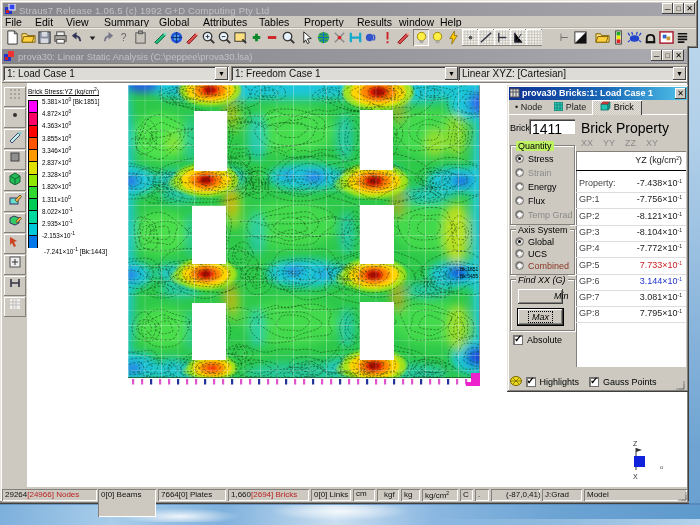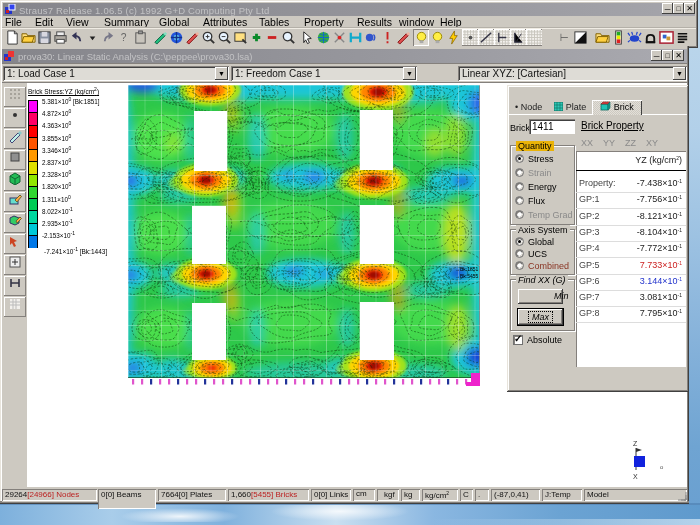--- a/index.html
+++ b/index.html
@@ -200,21 +200,21 @@
     </svg>
 </div>
 <div class="abs" style="left:18px;top:51px;font-size:9.5px;color:#c2c2c4;">prova30: Linear Static Analysis (C:\peppee\prova30.lsa)</div>
 <div class="abs" style="left:651px;top:50px;width:36px;height:12px;">
  <span style="display:inline-block;width:11px;height:11px;background:#cdc9c1;box-shadow:inset -1px -1px 0 #404040,inset 1px 1px 0 #fff;font-size:8px;text-align:center;line-height:13px;vertical-align:top;">─</span><span style="display:inline-block;width:11px;height:11px;background:#cdc9c1;box-shadow:inset -1px -1px 0 #404040,inset 1px 1px 0 #fff;font-size:7px;text-align:center;line-height:11px;vertical-align:top;">□</span><span style="display:inline-block;width:11px;height:11px;background:#cdc9c1;box-shadow:inset -1px -1px 0 #404040,inset 1px 1px 0 #fff;font-size:8px;text-align:center;line-height:11px;vertical-align:top;">✕</span>
 </div>
 <div class="abs" style="left:3px;top:66px;width:226px;height:15px;background:#dedcd6;box-shadow:inset 1px 1px 0 #84807c,inset -1px -1px 0 #fff,inset 2px 2px 0 #404040;">
     <span style="position:absolute;left:4px;top:2px;font-size:10px;color:#111;">1: Load Case 1</span>
     <span style="position:absolute;right:1px;top:1px;width:13px;height:13px;background:#cdc9c1;box-shadow:inset -1px -1px 0 #404040,inset 1px 1px 0 #fff;font-size:7px;text-align:center;line-height:13px;">▼</span>
   </div>
-<div class="abs" style="left:231px;top:66px;width:186px;height:15px;background:#dedcd6;box-shadow:inset 1px 1px 0 #84807c,inset -1px -1px 0 #fff,inset 2px 2px 0 #404040;">
+<div class="abs" style="left:231px;top:66px;width:228px;height:15px;background:#dedcd6;box-shadow:inset 1px 1px 0 #84807c,inset -1px -1px 0 #fff,inset 2px 2px 0 #404040;">
     <span style="position:absolute;left:4px;top:2px;font-size:10px;color:#111;">1: Freedom Case 1</span>
     <span style="position:absolute;right:1px;top:1px;width:13px;height:13px;background:#cdc9c1;box-shadow:inset -1px -1px 0 #404040,inset 1px 1px 0 #fff;font-size:7px;text-align:center;line-height:13px;">▼</span>
   </div>
 <div class="abs" style="left:458px;top:66px;width:229px;height:15px;background:#dedcd6;box-shadow:inset 1px 1px 0 #84807c,inset -1px -1px 0 #fff,inset 2px 2px 0 #404040;">
     <span style="position:absolute;left:4px;top:2px;font-size:10px;color:#111;">Linear XYZ: [Cartesian]</span>
     <span style="position:absolute;right:1px;top:1px;width:13px;height:13px;background:#cdc9c1;box-shadow:inset -1px -1px 0 #404040,inset 1px 1px 0 #fff;font-size:7px;text-align:center;line-height:13px;">▼</span>
   </div>
 <div class="abs" style="left:2px;top:82px;width:685px;height:405px;background:#fff;box-shadow:inset 1px 1px 0 #84807c;"></div>
 <div class="abs g" style="left:2px;top:83px;width:25px;height:404px;padding-top:3px;">
     <span class="lt"><svg width="14" height="14">
@@ -858,36 +858,44 @@
 <div class="abs" style="left:627px;top:438px;width:42px;height:42px;">
 <svg width="42" height="42">
       <text x="6" y="8" font-size="7" fill="#333">Z</text>
 <path d="M9 10v22" stroke="#333"></path>
       <path d="M9 10l6 2-6 2z" fill="#333"></path>
 <rect x="7" y="18" width="11" height="11" fill="#1122dd"></rect>
 <text x="6" y="41" font-size="7" fill="#333">X</text>
 <text x="33" y="31" font-size="6" fill="#555">o</text>
     </svg></div>
 <div class="abs g out" style="left:507px;top:85px;width:182px;height:307px;">
+    <div style="position:absolute;left:2px;top:2px;width:178px;height:13px;background:linear-gradient(90deg,#0b2f91 0%,#1b6ab8 55%,#4fc3ea 100%);">
+      <svg width="10" height="10" style="position:absolute;left:1px;top:1px;">
+        <rect x="0" y="1" width="9" height="8" fill="#ddd" stroke="#555"></rect>
+        <path d="M0 4h9M3 1v8M6 1v8" stroke="#555"></path>
+      </svg>
+      <span style="position:absolute;left:13px;top:1px;font-size:9px;font-weight:bold;color:#fff;">prova30 Bricks:1: Load Case 1</span>
+      <span style="position:absolute;right:1px;top:1px;width:11px;height:11px;background:#cdc9c1;box-shadow:inset -1px -1px 0 #404040,inset 1px 1px 0 #fff;font-size:8px;text-align:center;line-height:11px;">✕</span>
+    </div>
     <div style="position:absolute;left:2px;top:15px;width:178px;height:15px;border-bottom:1px solid #fff;"><span style="display:inline-block;height:14px;padding:0 6px;font-size:9px;line-height:14px;color:#222;vertical-align:top;">• Node</span><span style="display:inline-block;height:14px;padding:0 6px;font-size:9px;line-height:14px;color:#222;vertical-align:top;"><svg width="9" height="9" style="vertical-align:-1px">
           <rect width="9" height="9" fill="#2ec8b8" stroke="#117766"></rect>
           <path d="M0 3h9M0 6h9M3 0v9M6 0v9" stroke="#117766" stroke-width="0.7"></path>
         </svg> Plate</span><span style="display:inline-block;height:15px;padding:0 8px;font-size:9px;line-height:14px;color:#000;background:repeating-conic-gradient(#e2dfd8 0% 25%,#cdc9c1 0% 50%) 0 0/2px 2px;box-shadow:inset 1px 1px 0 #fff,inset -1px 0 0 #404040;vertical-align:top;"><svg width="11" height="10" style="vertical-align:-1px">
           <rect x="1" y="3" width="7" height="6" fill="#22c4b4" stroke="#0a6a60" stroke-width="0.8"></rect>
           <path d="M1 3l2-2h7l-2 2z" fill="#e04040" stroke="#802020" stroke-width="0.6"></path>
           <path d="M8 3l2-2v6l-2 2z" fill="#189a8c" stroke="#0a6a60" stroke-width="0.6"></path>
         </svg> Brick</span></div>
     <div style="position:absolute;left:3px;top:38px;font-size:9px;color:#000;">Brick:</div>
     <div style="position:absolute;left:22px;top:34px;width:46px;height:15px;background:#fff;box-shadow:inset 1px 1px 0 #84807c,inset 2px 2px 0 #404040;">
-      <span style="position:absolute;left:3px;top:2px;font-size:10px;">1411</span>
+      <span style="position:absolute;left:3px;top:2px;font-size:14px;">1411</span>
     </div>
-    <div style="position:absolute;left:74px;top:35px;font-size:10px;color:#000;text-decoration:underline;">Brick Property</div>
+    <div style="position:absolute;left:74px;top:35px;font-size:14px;color:#000;">Brick Property</div>
     <div style="position:absolute;left:74px;top:53px;width:106px;font-size:9px;color:#8a8a8a;">XX&nbsp;&nbsp;&nbsp;&nbsp;YY&nbsp;&nbsp;&nbsp;&nbsp;ZZ&nbsp;&nbsp;&nbsp;&nbsp;XY</div>
     <div class="etch" style="position:absolute;left:3px;top:60px;width:65px;height:80px;">
-      <span style="position:absolute;left:5px;top:-5px;background:#eab308;font-size:9px;padding:0 2px;">Quantity</span>
+      <span style="position:absolute;left:5px;top:-5px;background:#bef264;font-size:9px;padding:0 2px;">Quantity</span>
       <div style="position:absolute;left:4px;top:8px;font-size:9px;white-space:nowrap;"><span class="radio rdot"></span>Stress</div>
       <div style="position:absolute;left:4px;top:22px;font-size:9px;color:#8a8a8a;white-space:nowrap;"><span class="radio"></span>Strain</div>
       <div style="position:absolute;left:4px;top:36px;font-size:9px;white-space:nowrap;"><span class="radio"></span>Energy</div>
       <div style="position:absolute;left:4px;top:50px;font-size:9px;white-space:nowrap;"><span class="radio"></span>Flux</div>
       <div style="position:absolute;left:4px;top:64px;font-size:9px;color:#8a8a8a;white-space:nowrap;"><span class="radio"></span>Temp Grad</div>
     </div>
     <div class="etch" style="position:absolute;left:3px;top:144px;width:65px;height:46px;">
       <span style="position:absolute;left:5px;top:-5px;background:#cdc9c1;font-size:9px;padding:0 2px;">Axis System</span>
       <div style="position:absolute;left:4px;top:7px;font-size:9px;white-space:nowrap;"><span class="radio rdot"></span>Global</div>
       <div style="position:absolute;left:4px;top:19px;font-size:9px;white-space:nowrap;"><span class="radio"></span>UCS</div>
@@ -925,30 +933,36 @@
       <div style="position:absolute;left:3px;top:124.79999999999998px;font-size:9px;color:#444;">GP:6</div>
       <div style="position:absolute;right:4px;top:124.79999999999998px;font-size:9px;color:#2233cc;">3.144×10<sup>-1</sup></div>
       <div style="position:absolute;left:0;top:138.79999999999998px;width:100%;border-top:1px solid #ddd;"></div>
       <div style="position:absolute;left:3px;top:141.1px;font-size:9px;color:#444;">GP:7</div>
       <div style="position:absolute;right:4px;top:141.1px;font-size:9px;color:#222;">3.081×10<sup>-1</sup></div>
       <div style="position:absolute;left:0;top:155.1px;width:100%;border-top:1px solid #ddd;"></div>
       <div style="position:absolute;left:3px;top:157.4px;font-size:9px;color:#444;">GP:8</div>
       <div style="position:absolute;right:4px;top:157.4px;font-size:9px;color:#222;">7.795×10<sup>-1</sup></div>
       <div style="position:absolute;left:0;top:171.4px;width:100%;border-top:1px solid #ddd;"></div>
     </div>
+    <div style="position:absolute;left:3px;top:291px;width:176px;height:14px;font-size:9px;"><svg width="13" height="11" style="vertical-align:-2px">
+        <ellipse cx="6" cy="5" rx="5.5" ry="4.5" fill="#eedd22" stroke="#776600"></ellipse>
+        <path d="M1 5h10M3 2l6 6M3 8l6-6" stroke="#776600" stroke-width="0.8"></path>
+      </svg> <span class="cb ck"></span>Highlights&nbsp;&nbsp;&nbsp;&nbsp;<span class="cb ck"></span>Gauss Points<svg width="10" height="10" style="position:absolute;right:1px;bottom:0;">
+        <path d="M9 1v8H1M9 4v5H4M9 7v2H7" stroke="#888" fill="none"></path>
+      </svg></div>
   </div>
 <div class="abs g" style="left:2px;top:487px;width:685px;height:15px;"></div>
 <div class="abs" style="left:2px;top:489px;width:95px;height:12px;background:#cdc9c1;box-shadow:inset 1px 1px 0 #84807c,inset -1px -1px 0 #fff;font-size:8px;color:#111;padding:1px 0 0 3px;white-space:nowrap;overflow:hidden;">29264<span style="color:#bb2222">[24966] Nodes</span></div>
-<div class="abs" style="left:98px;top:489px;width:58px;height:20px;background:#cdc9c1;box-shadow:inset 1px 1px 0 #84807c,inset -1px -1px 0 #fff;font-size:8px;color:#111;padding:1px 0 0 3px;white-space:nowrap;overflow:hidden;">0[0] Beams</div>
+<div class="abs" style="left:98px;top:489px;width:58px;height:28px;background:#cdc9c1;box-shadow:inset 1px 1px 0 #84807c,inset -1px -1px 0 #fff;font-size:8px;color:#111;padding:1px 0 0 3px;white-space:nowrap;overflow:hidden;">0[0] Beams</div>
 <div class="abs" style="left:158px;top:489px;width:68px;height:12px;background:#cdc9c1;box-shadow:inset 1px 1px 0 #84807c,inset -1px -1px 0 #fff;font-size:8px;color:#111;padding:1px 0 0 3px;white-space:nowrap;overflow:hidden;">7664[0] Plates</div>
-<div class="abs" style="left:228px;top:489px;width:81px;height:12px;background:#cdc9c1;box-shadow:inset 1px 1px 0 #84807c,inset -1px -1px 0 #fff;font-size:8px;color:#111;padding:1px 0 0 3px;white-space:nowrap;overflow:hidden;">1,660<span style="color:#bb2222">[5455] Bricks</span></div>
+<div class="abs" style="left:228px;top:489px;width:81px;height:12px;background:#cdc9c1;box-shadow:inset 1px 1px 0 #84807c,inset -1px -1px 0 #fff;font-size:8px;color:#111;padding:1px 0 0 3px;white-space:nowrap;overflow:hidden;">1,660<span style="color:#bb2222">[2694] Bricks</span></div>
 <div class="abs" style="left:311px;top:489px;width:40px;height:12px;background:#cdc9c1;box-shadow:inset 1px 1px 0 #84807c,inset -1px -1px 0 #fff;font-size:8px;color:#111;padding:1px 0 0 3px;white-space:nowrap;overflow:hidden;">0[0] Links</div>
 <div class="abs" style="left:353px;top:489px;width:22px;height:12px;background:#cdc9c1;box-shadow:inset 1px 1px 0 #84807c,inset -1px -1px 0 #fff;font-size:8px;color:#111;padding:0 0 0 3px;white-space:nowrap;overflow:hidden;">cm</div>
 <div class="abs" style="left:377px;top:489px;width:22px;height:12px;background:#cdc9c1;box-shadow:inset 1px 1px 0 #84807c,inset -1px -1px 0 #fff;font-size:8px;color:#111;padding:1px 0 0 7px;white-space:nowrap;overflow:hidden;">kgf</div>
 <div class="abs" style="left:401px;top:489px;width:19px;height:12px;background:#cdc9c1;box-shadow:inset 1px 1px 0 #84807c,inset -1px -1px 0 #fff;font-size:8px;color:#111;padding:1px 0 0 3px;white-space:nowrap;overflow:hidden;">kg</div>
 <div class="abs" style="left:422px;top:489px;width:36px;height:12px;background:#cdc9c1;box-shadow:inset 1px 1px 0 #84807c,inset -1px -1px 0 #fff;font-size:8px;color:#111;padding:1px 0 0 3px;white-space:nowrap;overflow:hidden;">kg/cm<sup>2</sup></div>
 <div class="abs" style="left:460px;top:489px;width:13px;height:12px;background:#cdc9c1;box-shadow:inset 1px 1px 0 #84807c,inset -1px -1px 0 #fff;font-size:8px;color:#111;padding:1px 0 0 3px;white-space:nowrap;overflow:hidden;">C</div>
 <div class="abs" style="left:475px;top:489px;width:14px;height:12px;background:#cdc9c1;box-shadow:inset 1px 1px 0 #84807c,inset -1px -1px 0 #fff;font-size:8px;color:#111;padding:1px 0 0 3px;white-space:nowrap;overflow:hidden;">.</div>
-<div class="abs" style="left:491px;top:489px;width:49px;height:12px;background:#cdc9c1;box-shadow:inset 1px 1px 0 #84807c,inset -1px -1px 0 #fff;font-size:8px;color:#111;padding:1px 0 0 3px;white-space:nowrap;overflow:hidden;">(-87,0,41)</div>
-<div class="abs" style="left:542px;top:489px;width:40px;height:12px;background:#cdc9c1;box-shadow:inset 1px 1px 0 #84807c,inset -1px -1px 0 #fff;font-size:8px;color:#111;padding:1px 0 0 3px;white-space:nowrap;overflow:hidden;">J:Temp</div>
+<div class="abs" style="left:491px;top:489px;width:49px;height:12px;background:#cdc9c1;box-shadow:inset 1px 1px 0 #84807c,inset -1px -1px 0 #fff;font-size:8px;color:#111;padding:1px 0 0 15px;white-space:nowrap;overflow:hidden;">(-87,0,41)</div>
+<div class="abs" style="left:542px;top:489px;width:40px;height:12px;background:#cdc9c1;box-shadow:inset 1px 1px 0 #84807c,inset -1px -1px 0 #fff;font-size:8px;color:#111;padding:1px 0 0 3px;white-space:nowrap;overflow:hidden;">J:Grad</div>
 <div class="abs" style="left:584px;top:489px;width:103px;height:12px;background:#cdc9c1;box-shadow:inset 1px 1px 0 #84807c,inset -1px -1px 0 #fff;font-size:8px;color:#111;padding:1px 0 0 3px;white-space:nowrap;overflow:hidden;">Model</div>
 <svg width="10" height="10" style="position:absolute;left:677px;top:491px;">
     <path d="M9 1v8H1M9 4v5H4M9 7v2H7" stroke="#888" fill="none"></path>
   </svg>
 </body></html>

